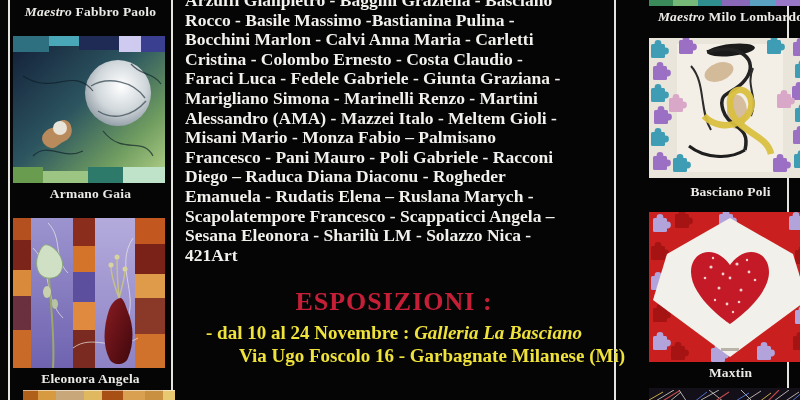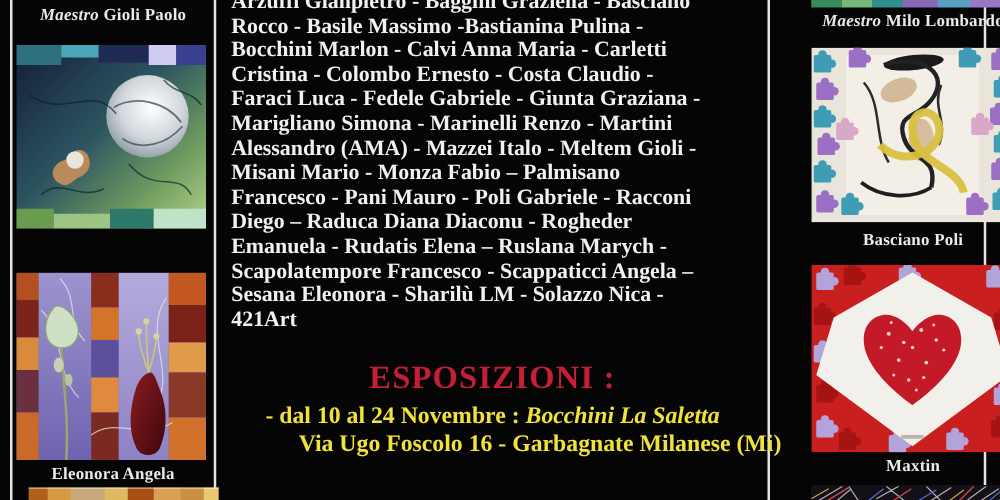--- a/index.html
+++ b/index.html
@@ -56,21 +56,21 @@
 <body>
 
 <div class="poster">
 
   <div class="vrule" style="left:8px"></div>
   <div class="vrule" style="left:171px"></div>
   <div class="vrule" style="left:614px"></div>
   <div class="vrule" style="left:787px"></div>
 
   <aside class="col" style="left:10px;width:161px;">
-    <div class="card-label" style="top:4px"><em>Maestro</em><span> Gioli Paolo</span></div>
+    <div class="card-label" style="top:4px"><em>Maestro</em><span> Fabbro Paolo</span></div>
 
     <div class="artwork" style="left:3px;top:36px;width:152px;height:147px;">
       <svg width="152" height="147" viewBox="0 0 152 147">
         <defs>
           <linearGradient id="gaiabg" x1="0" y1="0" x2="1" y2="1">
             <stop offset="0" stop-color="#121d36"></stop>
               <stop offset=".45" stop-color="#2c5560"></stop>
             <stop offset=".75" stop-color="#6f9c60"></stop>
               <stop offset="1" stop-color="#b7d489"></stop>
           </linearGradient>
@@ -91,20 +91,21 @@
         <rect x="75" y="131" width="35" height="16" fill="#2e7a6a"></rect>
           <rect x="110" y="131" width="42" height="16" fill="#bfe3c9"></rect>
         <circle cx="105" cy="57" r="33" fill="url(#sphere)"></circle>
         <path d="M78,50 C95,40 120,45 132,62 M85,75 C100,85 120,80 133,65" stroke="#44525c" stroke-width="1.4" fill="none" opacity=".8"></path>
         <path d="M38,112 c-8,-2 -12,-10 -6,-16 c4,-5 10,-3 12,-8 c3,-6 12,-5 14,2 c3,9 -3,14 -8,16 c-4,2 -8,7 -12,6 z" fill="#b98a5c"></path>
         <circle cx="47" cy="92" r="7" fill="#e8e4da"></circle>
         <path d="M10,40 C40,60 60,30 80,55 M90,95 C110,120 130,100 140,120 M20,120 C35,105 50,125 70,115 M118,28 C128,40 140,36 148,48" stroke="#0d1c26" stroke-width="1.2" fill="none" opacity=".65"></path>
       </svg>
     </div>
 
+    <div class="card-label" style="top:186px">Armano Gaia</div>
 
     <div class="artwork" style="left:3px;top:218px;width:152px;height:150px;">
       <svg width="152" height="150" viewBox="0 0 152 150">
         <defs>
           <linearGradient id="pan1" x1="0" y1="0" x2="0" y2="1">
               <stop offset="0" stop-color="#9c94cf"></stop>
               <stop offset="1" stop-color="#6f63b0"></stop>
             </linearGradient>
           <linearGradient id="pan2" x1="0" y1="0" x2="0" y2="1">
               <stop offset="0" stop-color="#b4abdc"></stop>
@@ -159,21 +160,21 @@
 Marigliano Simona - Marinelli Renzo - Martini
 Alessandro (AMA) - Mazzei Italo - Meltem Gioli -
 Misani Mario - Monza Fabio –  Palmisano
 Francesco - Pani Mauro - Poli Gabriele - Racconi
 Diego – Raduca Diana Diaconu - Rogheder
 Emanuela - Rudatis Elena – Ruslana Marych -
 Scapolatempore Francesco - Scappaticci Angela –
 Sesana Eleonora - Sharilù LM - Solazzo Nica -
 421Art</div>
     <h2 class="expo">ESPOSIZIONI :</h2>
-    <p class="event ev1"><span>- dal 10 al 24 Novembre : </span><em>Bocchini La Saletta</em></p>
+    <p class="event ev1"><span>- dal 10 al 24 Novembre : </span><em>Galleria La Basciano</em></p>
     <p class="event ev1addr">Via Ugo Foscolo 16 - Garbagnate Milanese (Mi)</p>
   </main>
 
   <aside class="col" style="left:646px;width:169px;">
     <div class="strip strip-cool"></div>
     <div class="card-label" style="top:9px"><em>Maestro</em><span> Milo Lombardo</span></div>
 
     <div class="artwork" style="left:3px;top:38px;width:163px;height:140px;">
       <svg width="163" height="140" viewBox="0 0 163 140">
         <defs>

